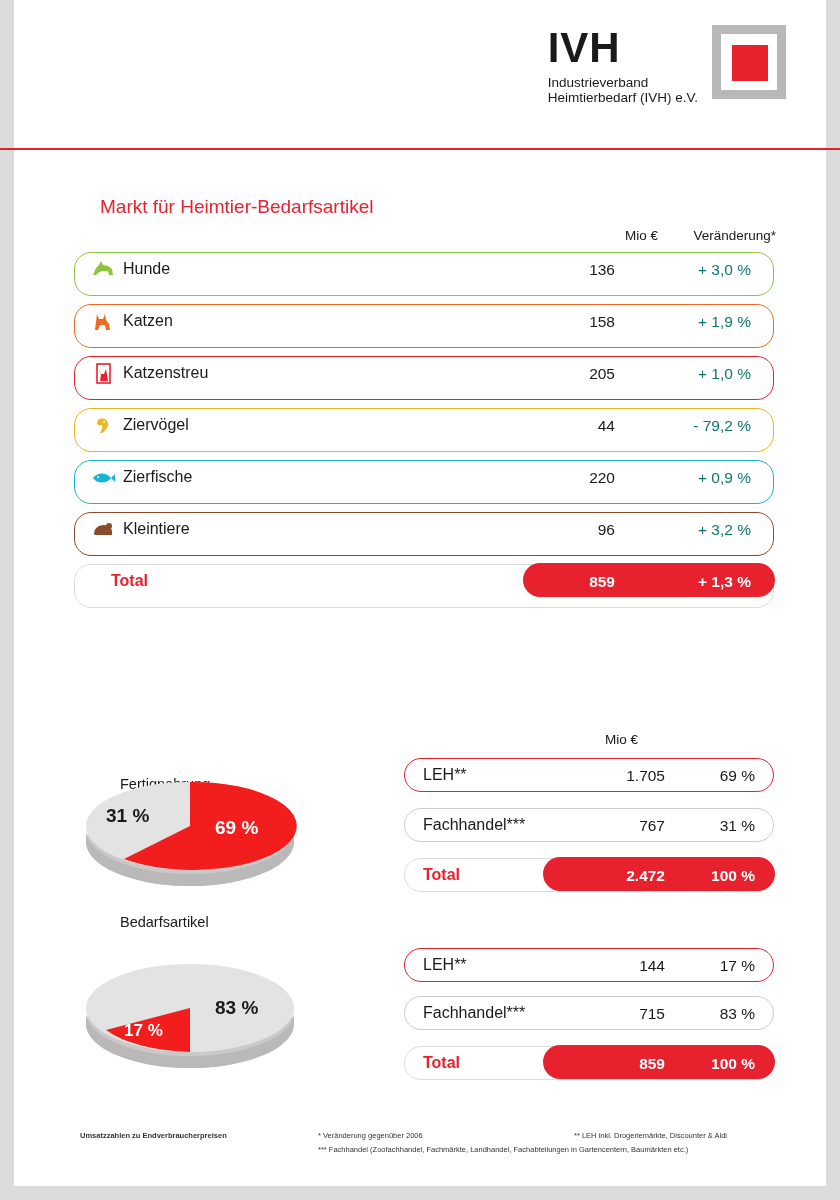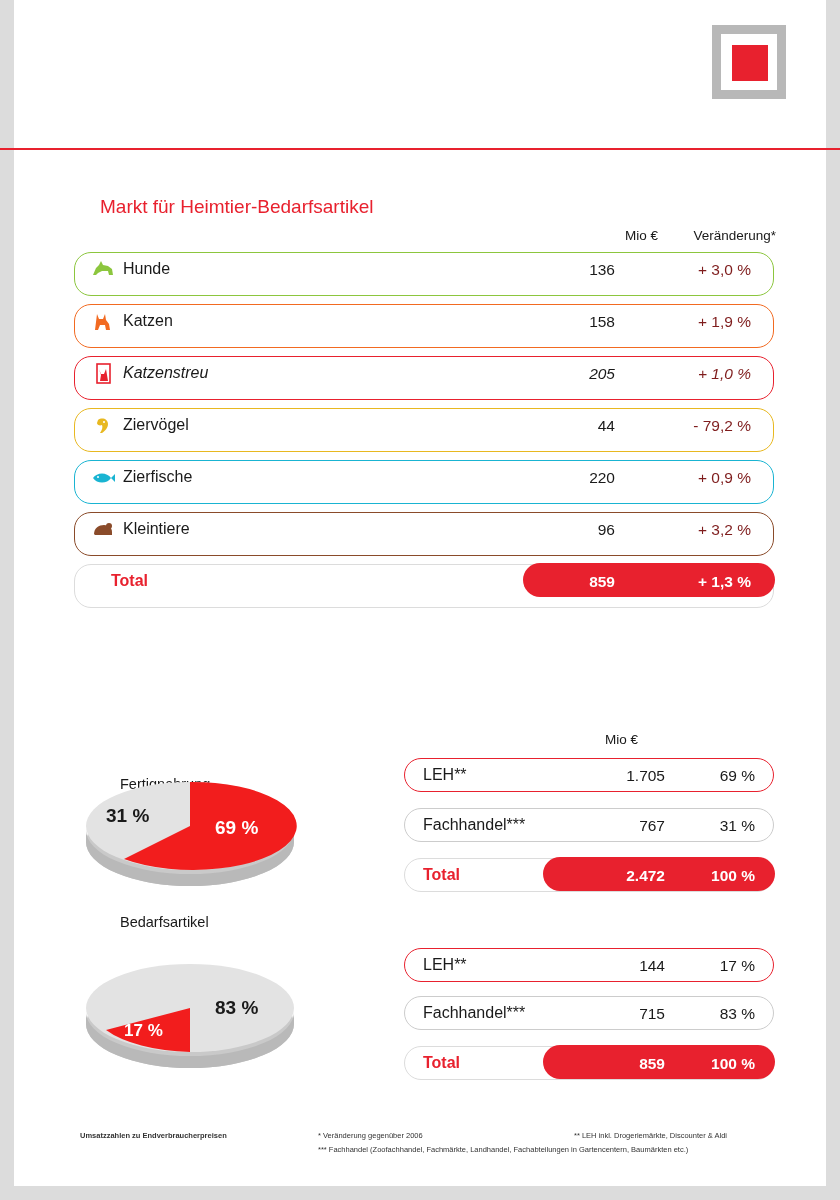--- a/index.html
+++ b/index.html
@@ -137,21 +137,21 @@
     text-align: right;
     font-size: 15.5px;
     color: #1a1a1a;
   }
   .row .change {
     position: absolute;
     left: 556px; top: 8px;
     width: 120px;
     text-align: right;
     font-size: 15.5px;
-    color: #7f1d1d;
+    color: #0f766e;
   }
   .row.total {
     border-color: #dcdcdc;
   }
   .row.total .label {
     color: #e8212e;
     font-weight: bold;
     font-size: 16px;
   }
   .total-pill {
@@ -233,20 +233,25 @@
 <body>
 
 <div class="page">
 
   <div class="margin-left"></div>
   <div class="margin-right"></div>
   <div class="margin-bottom"></div>
 
   <div class="header">
     <div class="logo-block">
+      <div class="logo-text">
+        <div class="logo-ivh">IVH</div>
+        <div class="logo-sub">Industrieverband</div>
+        <div class="logo-sub" style="margin-top:0">Heimtierbedarf (IVH) e.V.</div>
+      </div>
       <div class="logo-mark">
         <div class="inner-white"></div>
         <div class="inner-red"></div>
       </div>
     </div>
   </div>
   <div class="header-rule"></div>
 
   <div class="card card-top">
     <div class="card-title" style="left:64px; top:26px;">Markt für Heimtier-Bedarfsartikel</div>
@@ -269,21 +274,21 @@
       <div class="icon-slot">
         <svg width="28" height="28" viewBox="0 0 28 28">
           <path d="M8 6 L10 11 L14 11 L16 6 L17 12 L20 16 L21 22 L17 22 L16 17 L11 17 L9 22 L6 22 L7 14 Z" fill="#f26a21"></path>
         </svg>
       </div>
       <div class="label">Katzen</div>
       <div class="value">158</div>
       <div class="change">+ 1,9 %</div>
     </div>
 
-    <div class="row" style="top:186px; border-color:#e8212e;font-style:italic;">
+    <div class="row" style="top:186px; border-color:#e8212e;">
       <div class="icon-slot">
         <svg width="28" height="28" viewBox="0 0 28 28">
           <rect x="8" y="4" width="13" height="19" fill="none" stroke="#e8212e" stroke-width="1.6"></rect>
           <path d="M10 9 L12 14 L15 14 L17 9 L18 15 L19 21 L11 21 L12 15 Z" fill="#e8212e"></path>
         </svg>
       </div>
       <div class="label">Katzenstreu</div>
       <div class="value">205</div>
       <div class="change">+ 1,0 %</div>
     </div>

